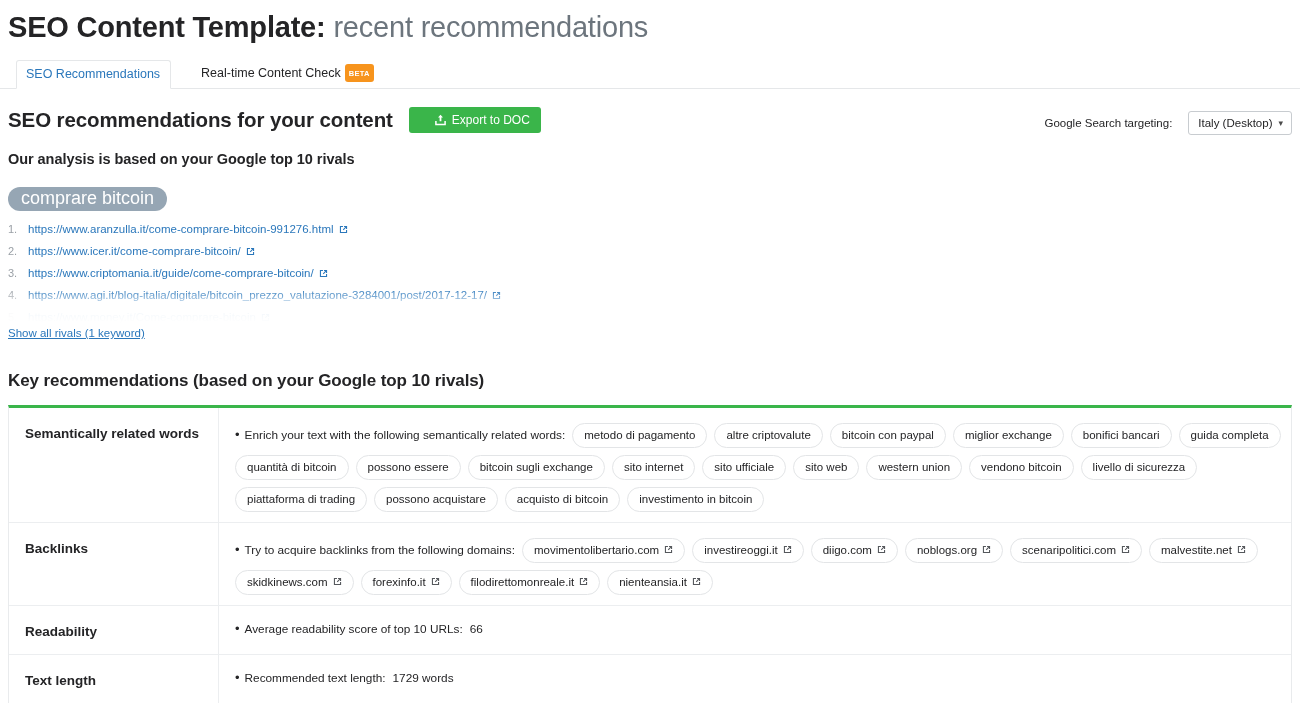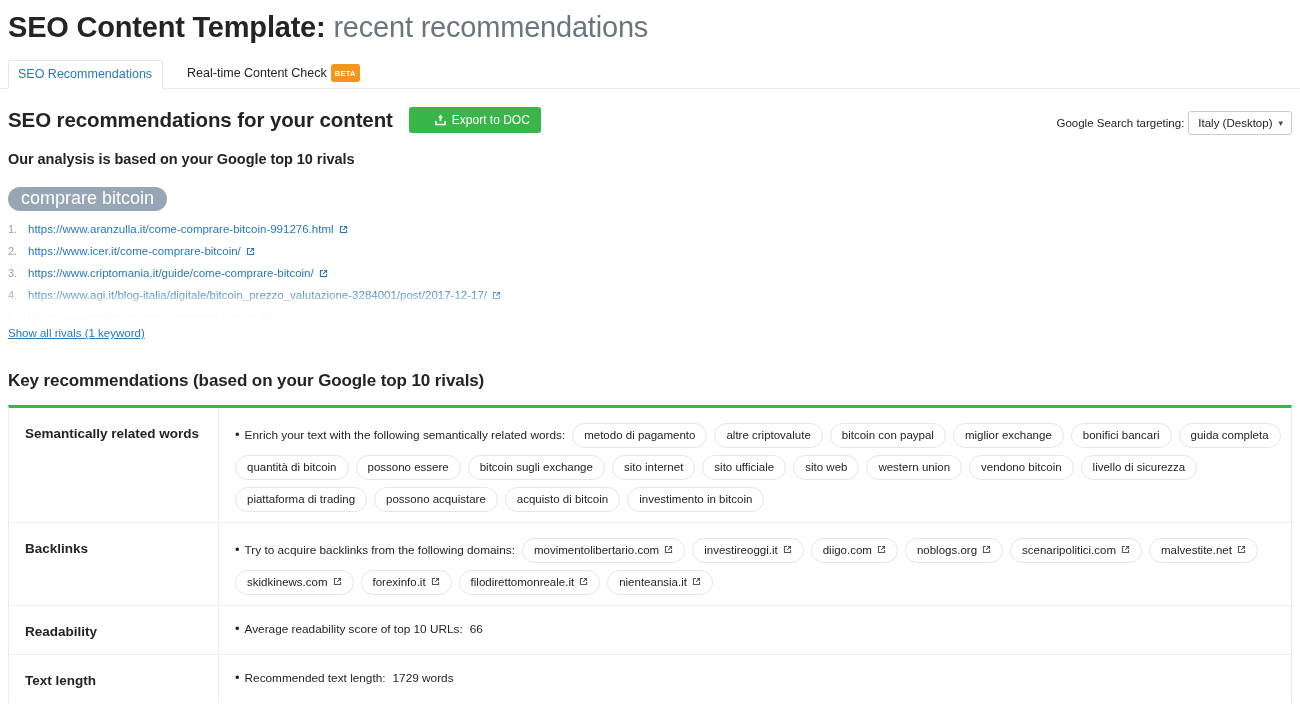--- a/index.html
+++ b/index.html
@@ -27,24 +27,24 @@
   .page-title .title-accent {
     color: #6c757d;
     font-weight: 400;
   }
 
   
   .tabs-bar {
     margin-top: 14px;
     border-bottom: 1px solid #e5e7e9;
     height: 27px;
-    padding-left: 8px;
+    padding-left: 16px;
     display: flex;
     align-items: flex-end;
-    gap: 10px;
+    gap: 16px;
   }
   .tab {
     font-size: 12.5px;
     padding: 6px 10px 6px 9px;
     position: relative;
     cursor: pointer;
     line-height: 15px;
     white-space: nowrap;
   }
   .tab.active {
@@ -102,21 +102,21 @@
     line-height: 14px;
   }
   .export-btn svg { display: block; }
 
   .targeting {
     position: absolute;
     right: 8px;
     top: 22px;
     display: flex;
     align-items: center;
-    gap: 4px;
+    gap: 16px;
   }
   .targeting-label {
     font-size: 11.5px;
     color: #242426;
   }
   .targeting-select {
     border: 1px solid #c8ccd0;
     border-radius: 3px;
     background: #ffffff;
     font-size: 11.5px;

